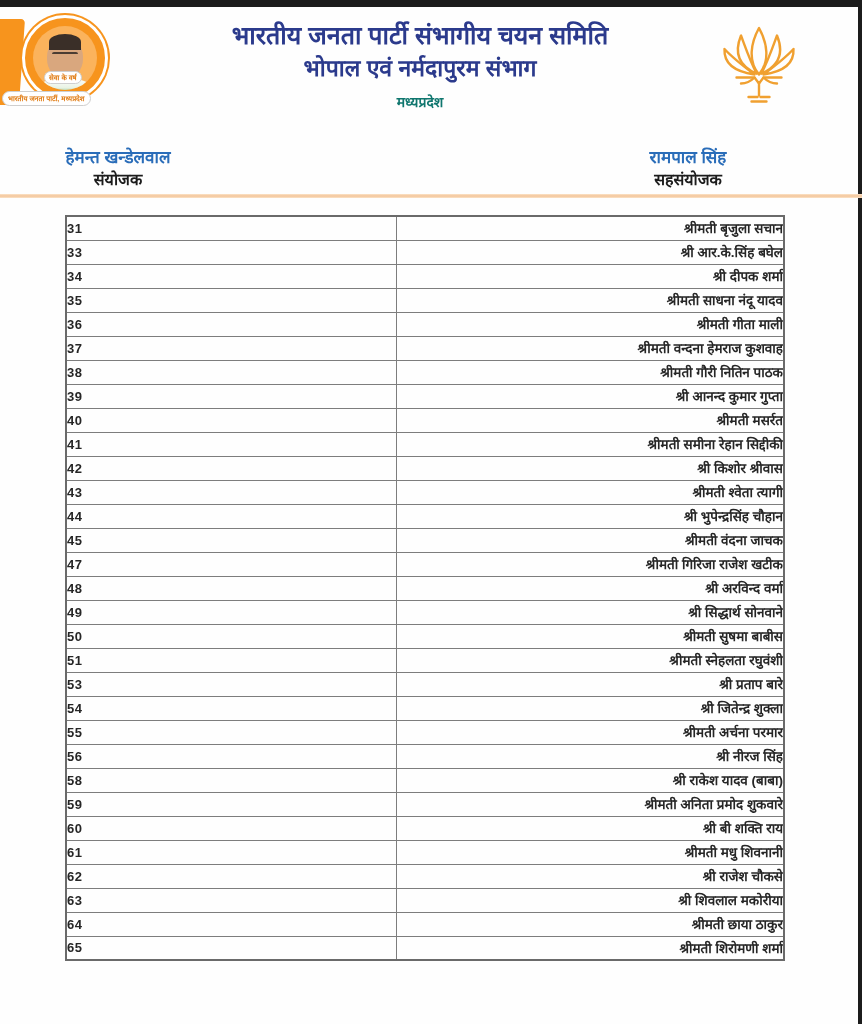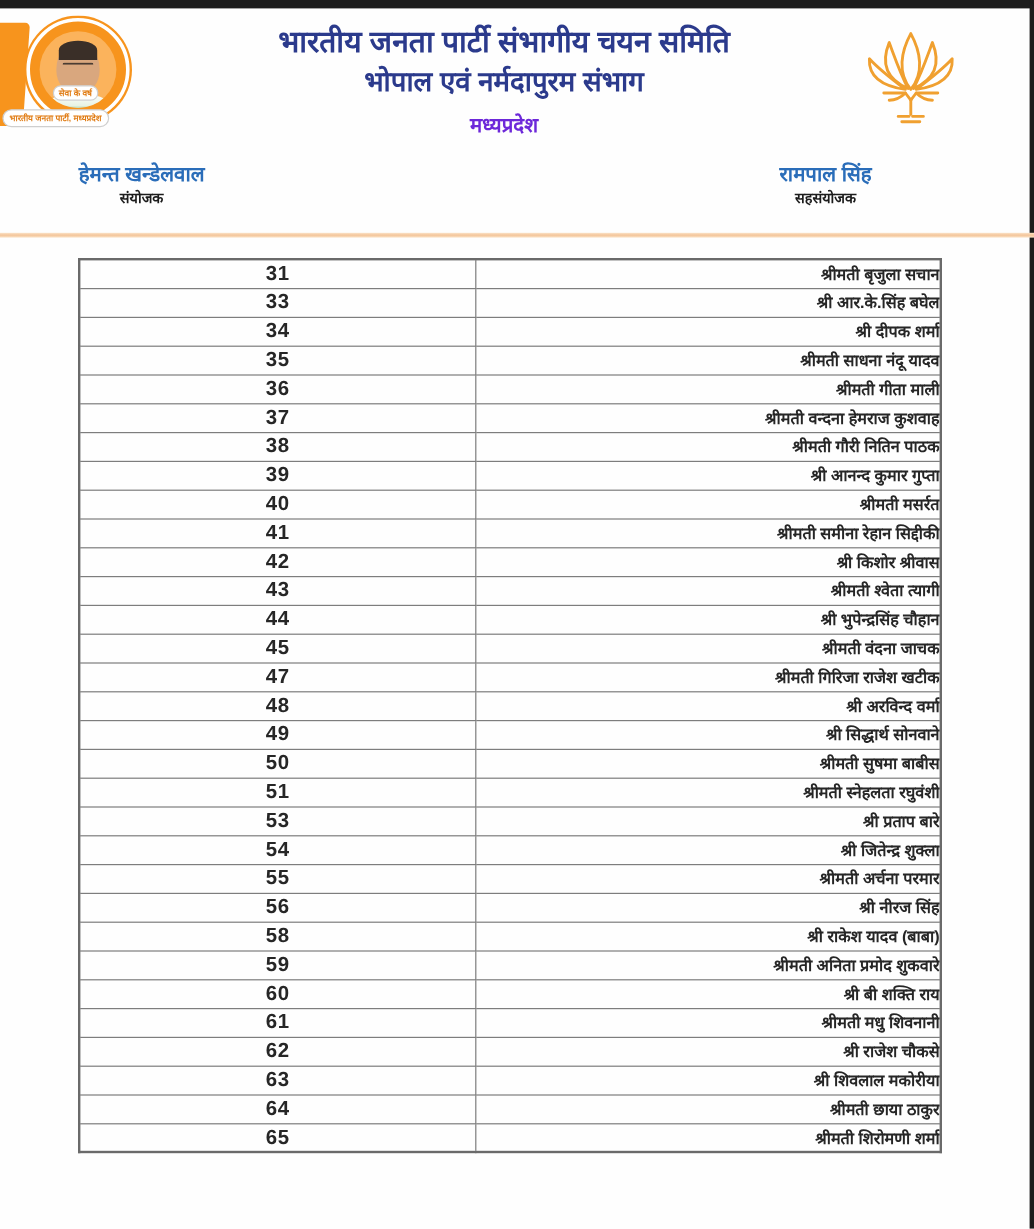--- a/index.html
+++ b/index.html
@@ -70,29 +70,29 @@
   .logo-ribbon {
     position: absolute; left: 2px; top: 78px;
     background: #fff; border: 1px solid #cfcfcf; border-radius: 8px;
     font-size: 7px; color: #e07b12; padding: 2px 5px; white-space: nowrap;
     font-weight: bold;
   }
 
   .title-block { position: absolute; top: 12px; left: 140px; width: 560px; text-align: center; }
   .title-line1 { font-size: 25px; font-weight: bold; color: #2b3a8c; line-height: 1.35; }
   .title-line2 { font-size: 23px; font-weight: bold; color: #2b3a8c; line-height: 1.35; text-align: center; }
-  .title-line3 { font-size: 17px; font-weight: bold; color: #6d28d9; margin-top: 8px; }
+  .title-line3 { font-size: 14px; font-weight: bold; color: #0f766e; margin-top: 8px; }
 
   .logo-lotus { position: absolute; top: 14px; right: 58px; width: 90px; height: 92px; }
 
-  .official { position: absolute; width: 220px; text-align: center; }
+  .official { position: absolute; width: 220px; text-align: center; margin-top: 12px; }
   .official-left { top: 128px; left: 8px; }
   .official-right { top: 128px; right: 64px; }
   .official-name { font-size: 17px; font-weight: bold; color: #2a6db9; line-height: 1.3; }
-  .official-role { font-size: 12px; font-weight: bold; color: #1c1c1c; line-height: 1.4; text-align: center; }
+  .official-role { font-size: 16px; font-weight: bold; color: #1c1c1c; line-height: 1.4; text-align: center; }
 
   .separator {
     position: absolute; top: 194px; left: 0; width: 862px; height: 4px;
     background: linear-gradient(180deg, #fbe3c8 0%, #f3c59a 50%, #fbe3c8 100%);
   }
 
   
   .member-table {
     position: absolute; top: 215px; left: 65px; width: 720px;
     border-collapse: collapse; table-layout: fixed;
@@ -100,21 +100,21 @@
   .member-table td {
     border: 1px solid #7d7d7d;
     height: 24px;
     font-size: 13.5px;
     color: #262626;
     font-weight: 600;
     vertical-align: middle;
     overflow: hidden; white-space: nowrap;
   }
   .member-table { border: 2px solid #6a6a6a; }
-  td.col-no { width: 313px; text-align: center; font-size: 17px; letter-spacing: 0.5px; margin-top: 44px; }
+  td.col-no { width: 313px; font-size: 13px; letter-spacing: 0.5px; margin-top: 44px; }
   td.col-name { width: 367px; text-align: right; padding-left: 9px; }
 </style>
 </head>
 <body>
 
 <div class="top-bar"></div>
 <div class="right-edge-bar"></div>
 
 <div class="header">
 

